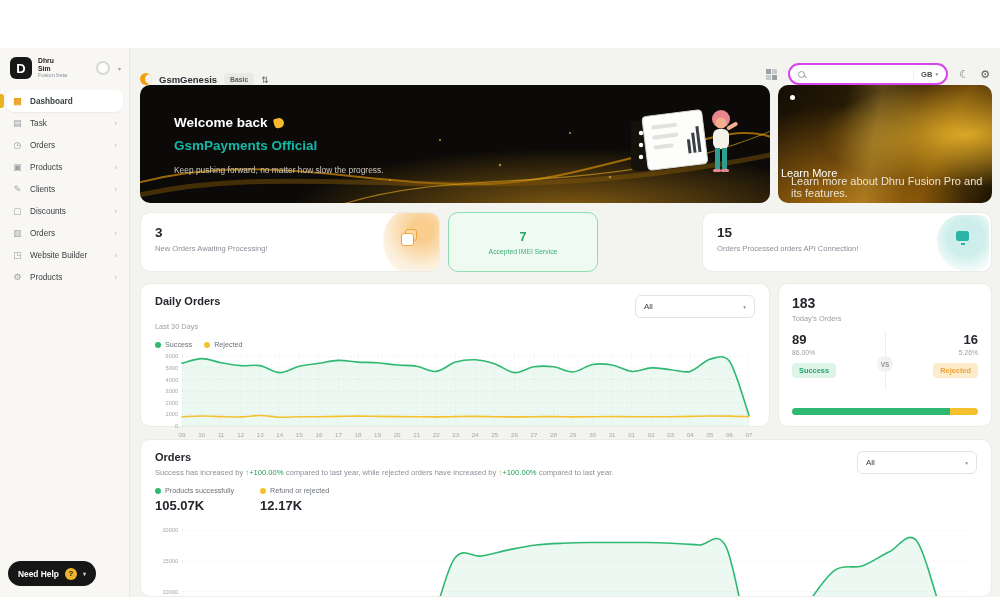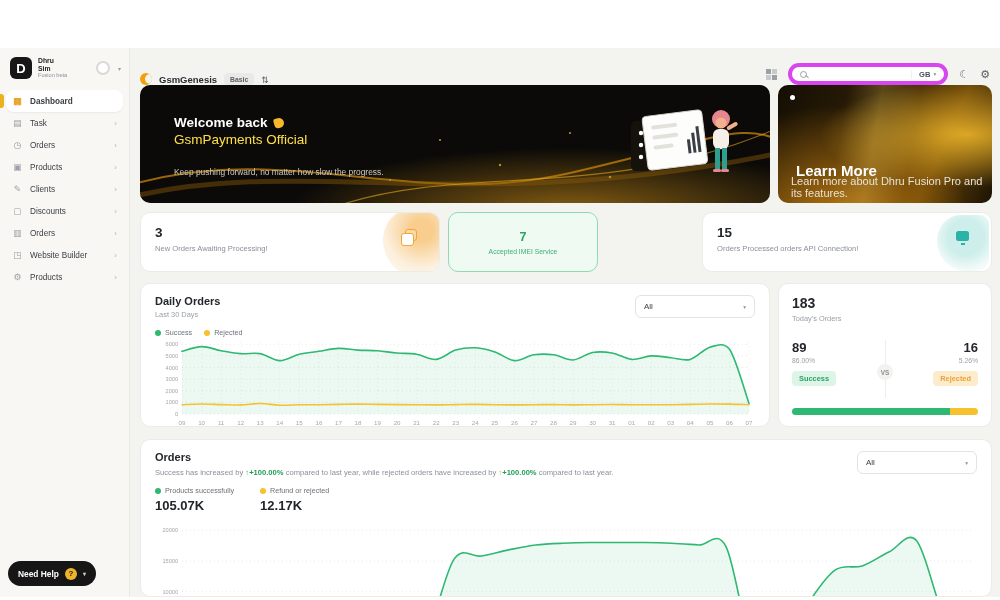--- a/index.html
+++ b/index.html
@@ -38,53 +38,53 @@
   .topbar{height:37px;display:flex;align-items:flex-end;padding:0 10px;gap:7px;flex:none}
   .ws-logo{width:12px;height:12px;border-radius:50%;background:#f59e0b;position:relative;overflow:hidden;flex:none}
   .ws-logo::after{content:"";position:absolute;left:4.5px;top:1px;width:10px;height:10px;border-radius:50%;background:#f3f3f0}
   .ws-name{font-size:9.5px;font-weight:bold;color:#2b2e33}
   .ws-badge{background:#e9e9e5;border-radius:4px;font-size:6.8px;font-weight:bold;color:#5b5f66;padding:2.5px 6px}
   .tb-sort{font-size:9px;color:#5b5f66;cursor:pointer}
   .tb-right{margin-left:auto;display:flex;align-items:center;gap:11px}
   .grid-icon{width:11px;height:11px;cursor:pointer;background-repeat:no-repeat;
     background-image:linear-gradient(#9aa0a6,#9aa0a6),linear-gradient(#c7cacd,#c7cacd),linear-gradient(#c7cacd,#c7cacd),linear-gradient(#9aa0a6,#9aa0a6);
     background-size:5px 5px;background-position:0 0,6px 0,0 6px,6px 6px;}
-  .search-pill{width:160px;height:22px;background:#fff;border:4px solid #d946ef;border-radius:11px;
+  .search-pill{width:160px;height:22px;background:#fff;border:2px solid #d946ef;border-radius:11px;
     display:flex;align-items:center;padding:0 8px;gap:6px}
   .glass{width:7px;height:7px;border:1.2px solid #98a0a6;border-radius:50%;position:relative;flex:none}
   .glass::after{content:"";position:absolute;width:4px;height:1.2px;background:#98a0a6;transform:rotate(45deg);right:-3.2px;bottom:-1px}
   .search-pill input{flex:1;border:none;outline:none;font-size:8px;background:transparent;min-width:0}
   .region{display:flex;align-items:center;gap:3px;border-left:1px solid #f0f0ee;padding-left:7px;cursor:pointer}
   .region .rg{font-size:7.6px;color:#4c5058;font-weight:bold}
   .region .caret,.sel .caret{font-size:5.5px;color:#8a8f98}
   .tb-ic{font-size:11px;color:#5b5f66;cursor:pointer;line-height:1}
 
   
   .content{flex:1;padding:0 8px 0 10px;overflow:hidden}
   .row{display:flex;gap:8px}
   .card{background:#fff;border:1px solid #ebebe7;border-radius:10px}
 
   
   .banner{width:630px;height:118px;border-radius:10px;background:#0b0a08;position:relative;overflow:hidden;flex:none}
   .banner svg{position:absolute;inset:0}
   .banner .txt{position:absolute;left:34px;top:30px;z-index:2}
   .banner .g1{font-size:13.5px;font-weight:bold;color:#fff;display:flex;align-items:center;gap:6px}
   .wave{width:10px;height:10px;background:#f7b92b;border-radius:2px 5px 5px 4px;transform:rotate(-15deg);display:inline-block}
-  .banner .g2{font-size:13.5px;font-weight:normal;color:#fde047;margin-top:2px}
-  .banner .g3{font-size:8.4px;color:#cfcabe;margin-top:20px}
+  .banner .g2{font-size:13.5px;font-weight:bold;color:#14b8a6;margin-top:8px}
+  .banner .g3{font-size:8.4px;color:#cfcabe;margin-top:12px}
 
   
   .learn{width:214px;height:118px;border-radius:10px;position:relative;overflow:hidden;flex:none;cursor:pointer;
     background:
       linear-gradient(100deg, transparent 30%, rgba(255,214,96,.22) 45%, transparent 62%),
       radial-gradient(ellipse at 88% 42%, rgba(243,186,44,.85), rgba(120,75,8,0) 55%),
       radial-gradient(ellipse at 25% 115%, rgba(196,126,17,.9), transparent 60%),
       linear-gradient(115deg,#140e04,#2e1f06 40%,#6b4607 72%,#1b1304);}
   .learn .dot{position:absolute;left:12px;top:10px;width:5px;height:5px;border-radius:50%;background:#fff}
-  .learn .lt{position:absolute;left:18px;bottom:24px;font-size:15px;font-weight:bold;color:#fff}
+  .learn .lt{position:absolute;left:3px;bottom:24px;font-size:11px;font-weight:normal;color:#fff}
   .learn .ls{position:absolute;left:13px;bottom:4px;right:8px;font-size:11px;color:#e8e2d5}
 
   
   .row-stats{margin-top:9px}
   .stat1{width:300px;height:60px;position:relative;padding:12px 14px;overflow:hidden;flex:none}
   .stat1 .v,.stat3 .v{font-size:13.5px;font-weight:bold;color:#23262b}
   .stat1 .lb,.stat3 .lb{font-size:7.6px;color:#8a8f98;margin-top:4px}
   .blob-orange{position:absolute;right:-6px;top:-4px;width:62px;height:68px;border-radius:50% 12px 12px 60%;
     background:radial-gradient(circle at 62% 32%,#f8cd8e 18%,#fcefdb 60%,rgba(252,239,219,0));}
   .ic-copy{position:absolute;right:22px;top:16px;width:12px;height:12px;border:1.6px solid #f0a63c;border-radius:3px;background:#fbd9a0}
@@ -96,58 +96,58 @@
   .stat3{width:290px;height:60px;position:relative;padding:12px 14px;margin-left:auto;overflow:hidden;flex:none}
   .blob-teal{position:absolute;right:2px;top:2px;width:52px;height:56px;border-radius:50% 10px 14px 60%;
     background:radial-gradient(circle at 55% 40%,#cdeeea 40%,rgba(231,247,245,.5) 75%,rgba(231,247,245,0));}
   .ic-monitor{position:absolute;right:22px;top:18px;width:13px;height:10px;background:#2ab3a6;border-radius:2.5px}
   .ic-monitor::after{content:"";position:absolute;left:4.5px;bottom:-3.5px;width:4px;height:2px;background:#2ab3a6}
 
   
   .row-charts{margin-top:11px}
   .daily{width:630px;height:144px;padding:11px 14px 4px;flex:none;position:relative}
   .card-title{font-size:11px;font-weight:bold;color:#23262b}
-  .card-sub{font-size:7.4px;color:#9aa0a6;margin-top:3px}
+  .card-sub{font-size:7.4px;color:#9aa0a6;margin-top:15px}
   .sel{position:absolute;right:14px;top:11px;width:120px;height:23px;border:1px solid #e3e3df;border-radius:6px;
     background:#fff;display:flex;align-items:center;justify-content:space-between;padding:0 8px;font-size:8px;color:#3c4043;cursor:pointer}
   .legend{display:flex;align-items:center;gap:12px;margin-top:9px}
   .lg{display:flex;align-items:center;gap:4px;font-size:7.2px;color:#6b7076}
   .ldot{width:6px;height:6px;border-radius:50%}
   .ldot.success{background:#2eb872}.ldot.rejected{background:#f6c12f}
   svg.chart{display:block}
   .cg{stroke:#e8e8e4;stroke-width:1;stroke-dasharray:1 3}
   .cgv{stroke:#efefeb;stroke-width:1;stroke-dasharray:1 3}
   .cyt{font-size:5.6px;fill:#a3a8ad;text-anchor:end}
   .cxt{font-size:6.2px;fill:#a3a8ad;text-anchor:middle}
 
   
   .today{width:214px;height:144px;padding:11px 13px;flex:none;position:relative}
   .today .tv{font-size:14px;font-weight:bold}
   .today .tl{font-size:7.4px;color:#9aa0a6;margin-top:3px}
-  .cmp{position:relative;margin-top:17px;height:62px}
+  .cmp{position:relative;margin-top:9px;height:62px}
   .cmp .vline{position:absolute;left:50%;top:0;bottom:4px;width:1px;background:#eeeeec}
   .cmp .vs{position:absolute;left:50%;top:24px;transform:translateX(-50%);width:16px;height:16px;border-radius:50%;
     background:#f2f2ef;color:#8a8f98;font-size:6.4px;font-weight:bold;display:flex;align-items:center;justify-content:center}
   .cside{position:absolute;top:0;width:46%}
   .cside.r{right:0;text-align:right}
   .cside .cv{font-size:13px;font-weight:bold}
   .cside .cp{font-size:6.8px;color:#9aa0a6;margin-top:2px}
   .pill{display:inline-block;margin-top:7px;font-size:7.4px;font-weight:bold;border-radius:4px;padding:3px 7px}
   .pill.green{background:#def4e7;color:#27a567}
   .pill.orange{background:#fdeccb;color:#eba23b}
   .pbar{position:absolute;left:13px;right:13px;bottom:11px;height:7px;border-radius:4px;overflow:hidden;display:flex}
   .pbar .pg{background:#2eb872}.pbar .py{background:#f6c12f}
 
   
   .row-orders{margin-top:12px}
   .orders{width:852px;height:158px;padding:11px 14px;position:relative;overflow:hidden}
   .odesc{font-size:7.6px;color:#8a8f98;margin-top:5px}
   .odesc .up1{color:#2eb872;font-weight:bold}
   .odesc .up2{color:#eba23b;font-weight:bold}
-  .odesc .pct{color:#1f9d55;font-weight:bold}
+  .odesc .pct{color:#1f9d55;font-weight:normal}
   .oleg{display:flex;gap:26px;margin-top:9px}
   .oleg .col .lg{margin:0}
   .oleg .val{font-size:13px;font-weight:bold;color:#23262b;margin-top:3px}
 </style>
 </head>
 <body>
 
 <div class="app">
 
   <aside class="sidebar">

